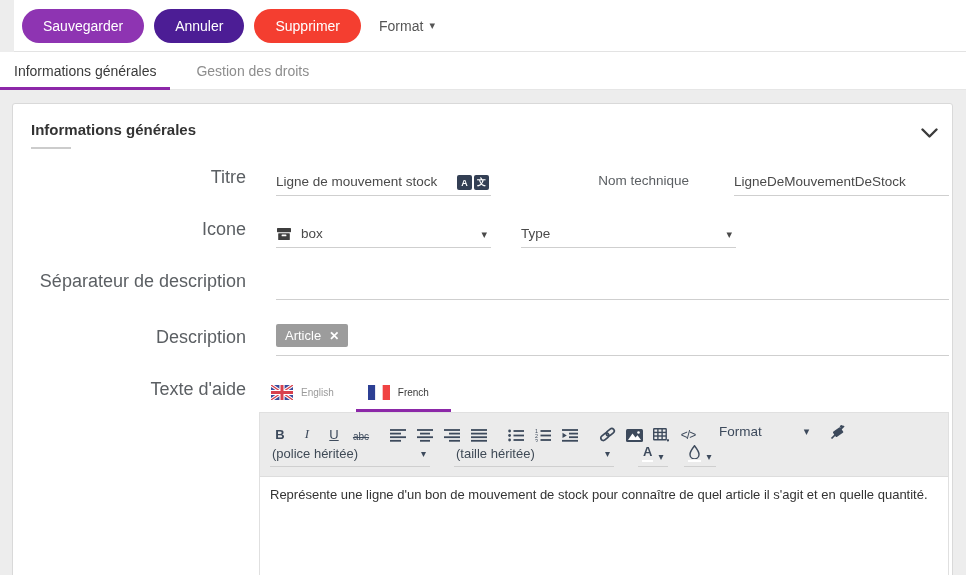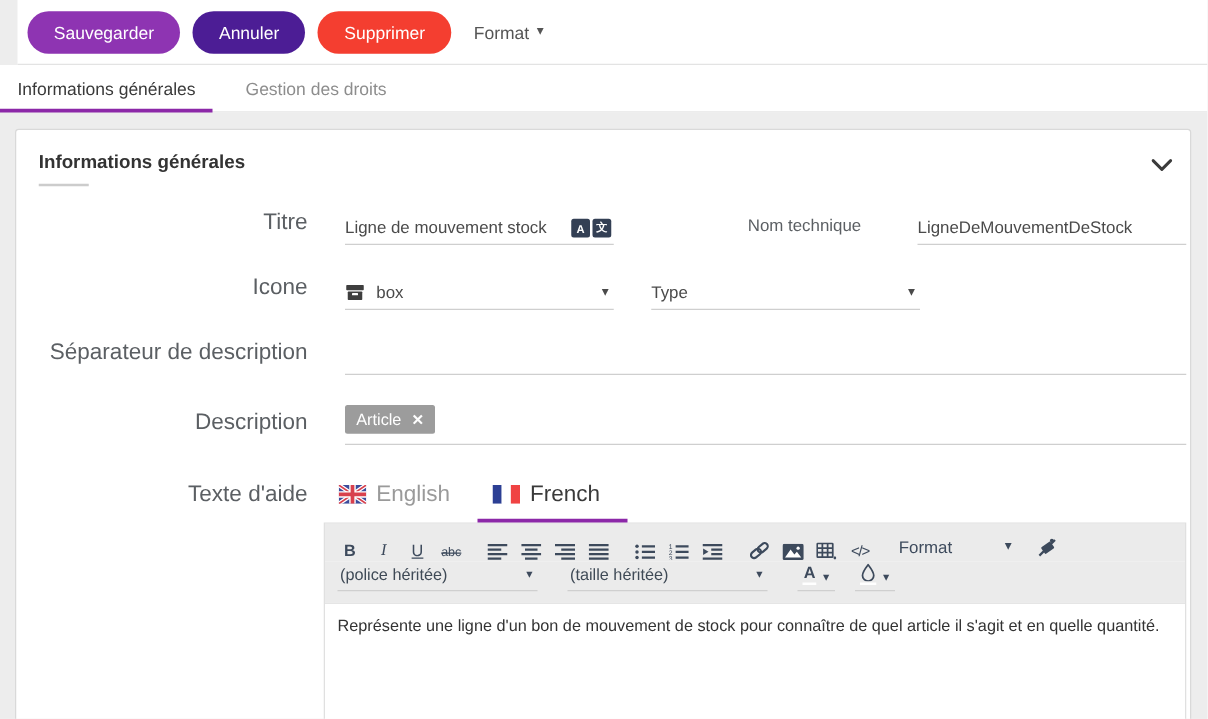--- a/index.html
+++ b/index.html
@@ -45,21 +45,21 @@
   .select-caret { position:absolute; right:4px; bottom:7px; color:#4a4a4a; font-size:11px; line-height:1; }
   .icon-gap { margin-right:9px; }
 
   
   .tag { display:inline-flex; align-items:center; gap:8px; background:#9c9c9c; color:#fff; font-size:13px; padding:4px 9px; border-radius:2px; margin-bottom:2px; cursor:default; }
   .tag-close { font-size:12px; font-weight:bold; cursor:pointer; }
 
   
   .lang-row { margin-bottom:0; }
   .lang-tabs { display:flex; margin-left:13px; }
-  .lang-tab { display:flex; align-items:center; gap:8px; font-size:18px; color:#9a9a9a; padding:6px 22px 9px 12px; cursor:pointer; border-bottom:3px solid transparent; }
+  .lang-tab { display:flex; align-items:center; gap:8px; font-size:10px; color:#9a9a9a; padding:6px 22px 9px 12px; cursor:pointer; border-bottom:3px solid transparent; }
   .lang-tab.active { color:#3a3a3a; border-bottom:3px solid #8c28a8; }
   .flag { display:block; }
 
   
   .editor { margin-left:228px; width:690px; border:1px solid #e0e0e0; }
   .ed-toolbar { background:#ebebeb; padding:8px 10px 1px; display:flex; align-items:center; }
   .ed-toolbar2 { background:#ebebeb; padding:2px 10px 9px; display:flex; align-items:flex-end; }
   .tbtn { min-width:20px; height:21px; display:flex; align-items:flex-end; justify-content:center; color:#3d4a5c; font-size:13px; margin-right:7px; cursor:pointer; }
   .tbtn.bold { font-weight:bold; }
   .tbtn.italic { font-style:italic; font-family:"Liberation Serif",serif; }

